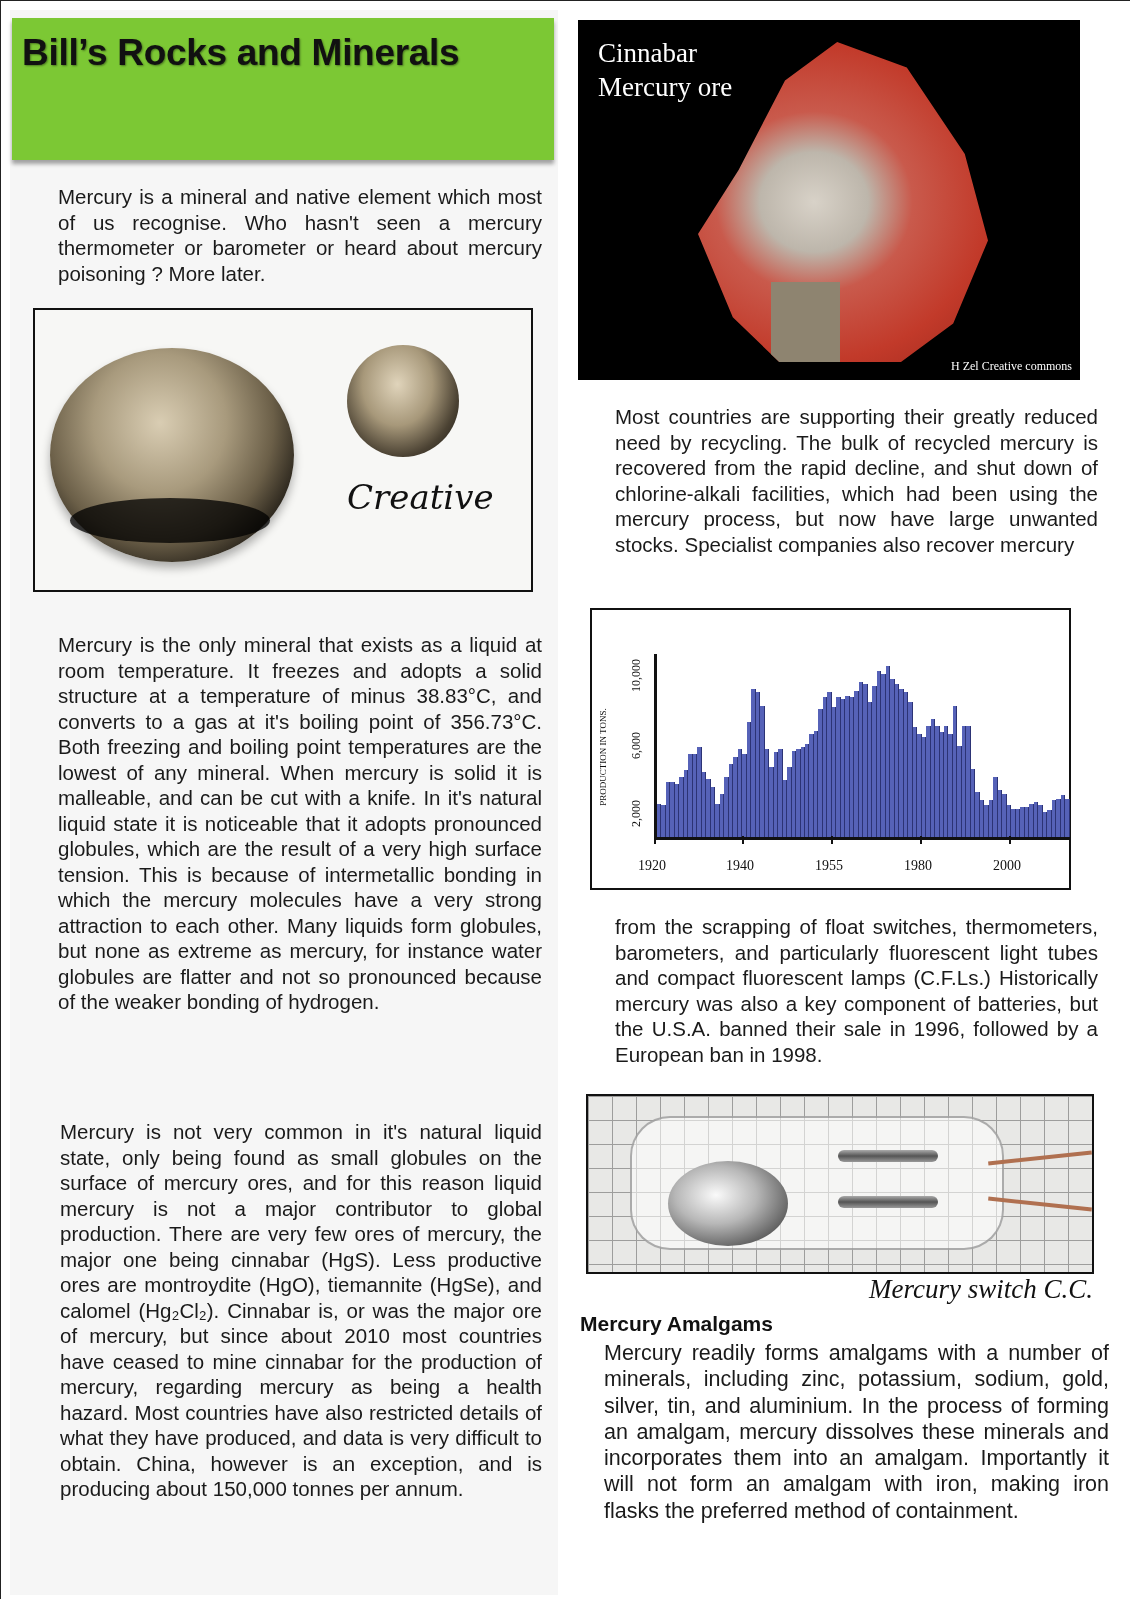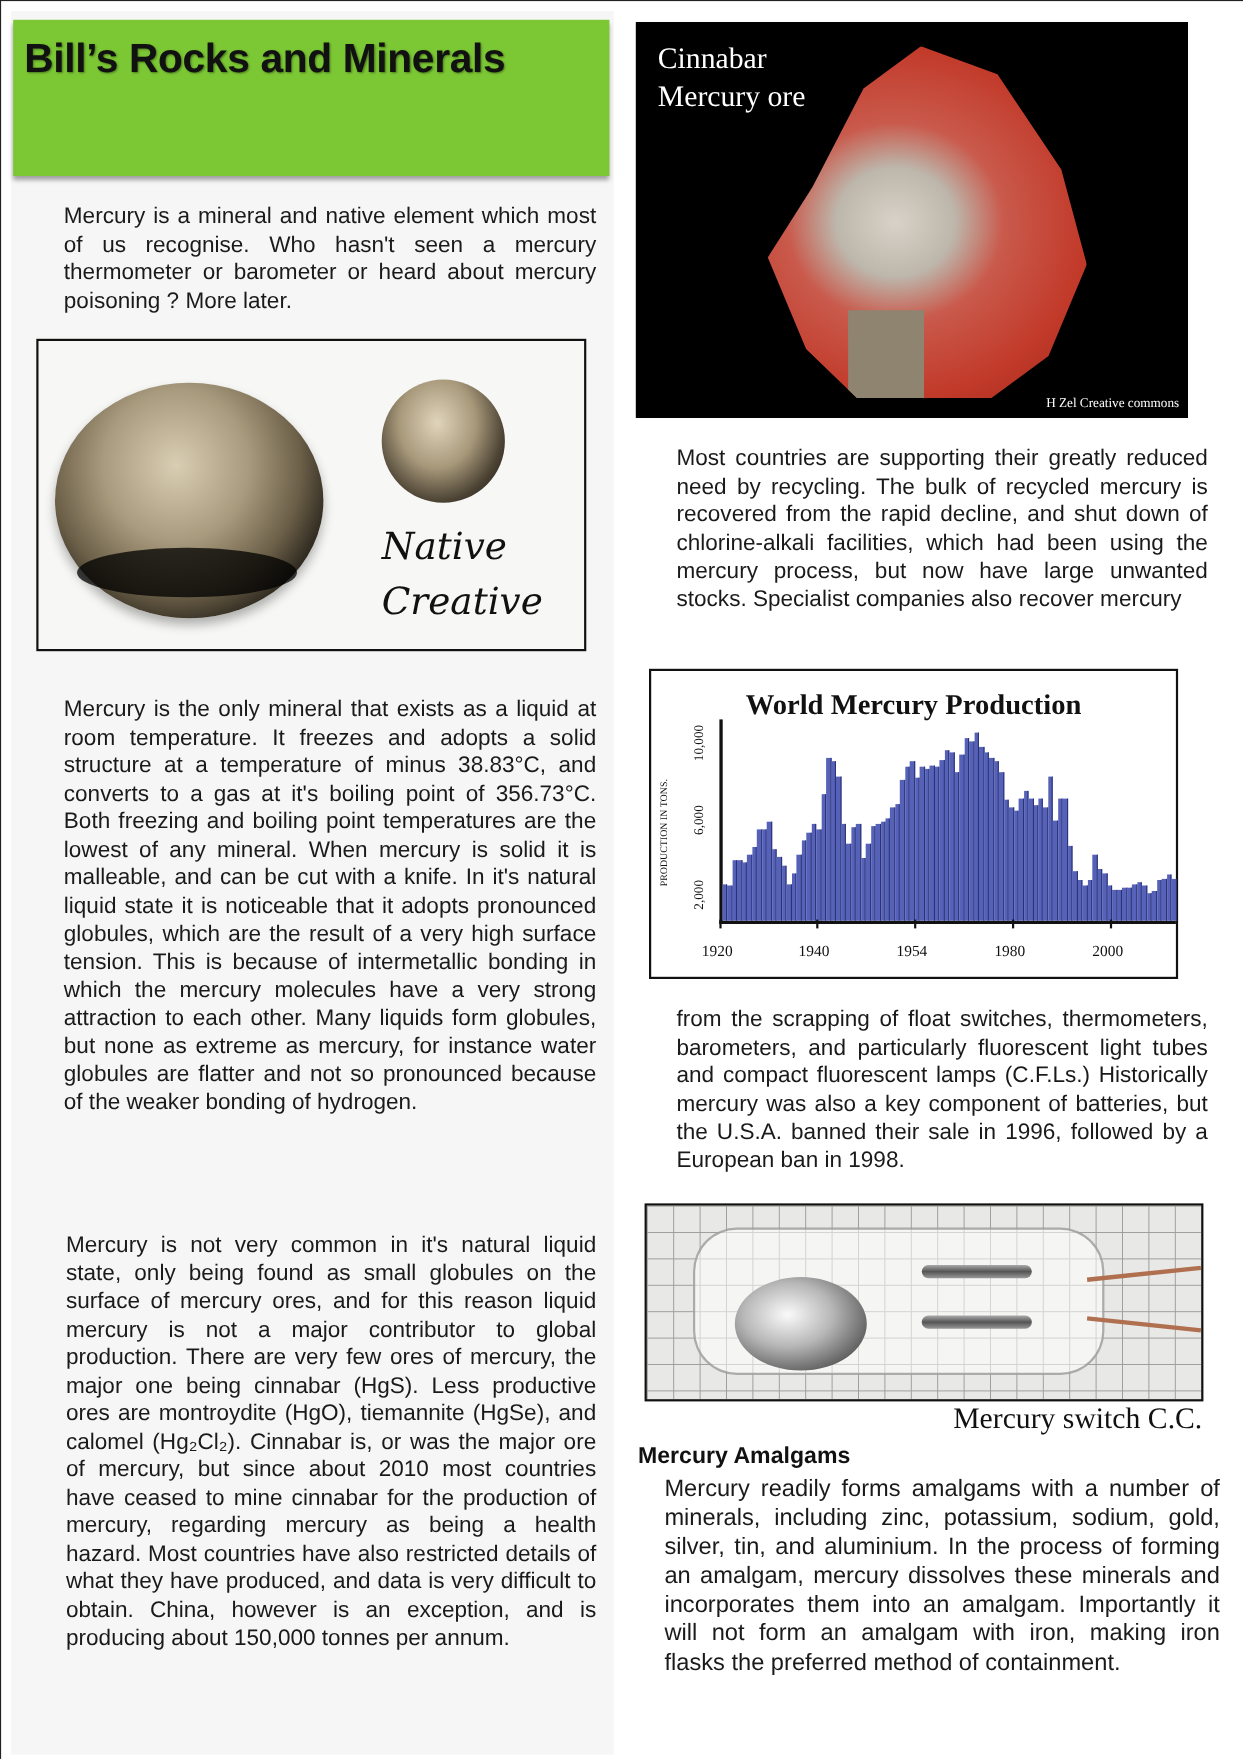--- a/index.html
+++ b/index.html
@@ -40,61 +40,59 @@
   .chart .xmark{position:absolute;top:226px;width:2px;height:8px;background:#111;}
   
   .sw{position:absolute;left:586px;top:1094px;width:504px;height:176px;background:#e8e8e6;}
   .sw .grid{position:absolute;inset:0;background-image:linear-gradient(#555 1px,transparent 1px),linear-gradient(90deg,#555 1px,transparent 1px);background-size:24px 24px;opacity:0.5;}
   .sw .tube{position:absolute;left:42px;top:20px;width:370px;height:130px;border-radius:40px;background:rgba(255,255,255,0.55);border:2px solid rgba(140,140,140,0.7);}
   .sw .blob{position:absolute;left:80px;top:65px;width:120px;height:85px;border-radius:50%;background:radial-gradient(ellipse at 40% 40%,#fafafa 0%,#b7b7b7 40%,#555 80%,#222 100%);}
   .sw .pin1,.sw .pin2{position:absolute;left:250px;width:100px;height:12px;background:linear-gradient(#aaa,#555,#999);border-radius:6px;}
   .sw .pin1{top:54px;} .sw .pin2{top:100px;}
   .sw .wire1,.sw .wire2{position:absolute;left:400px;width:104px;height:4px;background:#b07050;}
   .sw .wire1{top:60px;transform:rotate(-6deg);} .sw .wire2{top:106px;transform:rotate(6deg);}
-  .sw-cap{position:absolute;right:38px;top:1274px;font-family:"Liberation Serif",serif;font-size:27px;color:#111;}
+  .sw-cap{position:absolute;right:38px;top:1274px;font-family:"Liberation Serif",serif;font-style:italic;font-size:27px;color:#111;}
   .amal-h{position:absolute;left:580px;top:1312px;font-weight:bold;font-size:21px;color:#111;}
 </style>
 </head>
 <body>
 
 <div class="frame"></div>
 <div class="left-col"></div>
 
 <div class="banner">
   <div class="t1">Bill’s Rocks and Minerals</div>
 </div>
 
 <div class="para" style="left:34px;top:184px;width:484px;">Mercury is a mineral and native element which most of us recognise. Who hasn't seen a mercury thermometer or barometer or heard about mercury poisoning ?  More later.</div>
 
 <div class="imgbox nm">
   <div class="drop-big"></div>
   <div class="drop-small"></div>
   <div class="nm-label">
-    <div>Native</div>
     <div>Creative</div>
   </div>
 </div>
 
 <div class="para" style="left:34px;top:632px;width:484px;">Mercury is the only mineral that exists as a liquid at room temperature. It freezes and adopts a solid structure at a temperature of minus 38.83°C, and converts to a gas at it's boiling point of 356.73°C. Both freezing and boiling point temperatures are the lowest of any mineral. When mercury is solid it is malleable, and can be cut with a knife. In it's natural liquid state it is noticeable that it adopts pronounced globules, which are the result of a very high surface tension. This is because of intermetallic  bonding  in which the mercury molecules have a very strong attraction to each other. Many liquids form globules, but none as extreme as mercury, for instance water globules are flatter and not so pronounced because of the weaker bonding of hydrogen.</div>
 
 <div class="para" style="left:36px;top:1119px;width:482px;">Mercury is not very common in it's natural liquid state, only being found as small globules on the surface of mercury ores, and for this reason liquid mercury is not a major contributor to global production. There are very few ores of mercury, the major one being cinnabar (HgS). Less productive ores are montroydite (HgO), tiemannite (HgSe), and calomel (Hg₂Cl₂). Cinnabar is, or was the major ore of mercury, but since about 2010 most countries have ceased to mine cinnabar for the production of mercury, regarding mercury as being a health hazard. Most countries have also restricted details of what they have produced, and data is very difficult to obtain. China, however is an exception, and is producing about 150,000 tonnes per annum.</div>
 
 <div class="cin">
   <div class="rock"></div>
   <div class="lab">
     <div>Cinnabar</div>
     <div>Mercury ore</div>
   </div>
   <div class="credit">H Zel Creative commons</div>
 </div>
 
 <div class="para" style="left:591px;top:404px;width:483px;">Most countries are supporting their greatly reduced need by recycling. The bulk of recycled mercury is recovered from the rapid decline, and shut down of chlorine-alkali facilities, which had been using the mercury process, but now have large unwanted stocks. Specialist companies also recover mercury</div>
 
 <div class="chart">
-  <div class="ctitle">World Mercury Production</div>
   <div class="ylabel">PRODUCTION IN TONS.</div>
   <div class="ytick" style="top:196px;">2,000</div>
   <div class="ytick" style="top:128px;">6,000</div>
   <div class="ytick" style="top:58px;">10,000</div>
   <div class="plot">
     <div class="bars" id="bars">
         <div class="bar" title="1920: 2000" style="height: 18.1818%;"></div>
         <div class="bar" title="1921: 1900" style="height: 17.2727%;"></div>
         <div class="bar" title="1922: 3300" style="height: 30%;"></div>
         <div class="bar" title="1923: 3300" style="height: 30%;"></div>
@@ -188,21 +186,21 @@
         <div class="bar" title="2011: 2300" style="height: 20.9091%;"></div>
       </div>
   </div>
   <div class="xmark" style="left:62px;"></div>
   <div class="xmark" style="left:150px;"></div>
   <div class="xmark" style="left:239px;"></div>
   <div class="xmark" style="left:328px;"></div>
   <div class="xmark" style="left:417px;"></div>
   <div class="xtick" style="left:46px;">1920</div>
   <div class="xtick" style="left:134px;">1940</div>
-  <div class="xtick" style="left:223px;">1954</div>
+  <div class="xtick" style="left:223px;">1955</div>
   <div class="xtick" style="left:312px;">1980</div>
   <div class="xtick" style="left:401px;">2000</div>
 </div>
 
 <div class="para" style="left:591px;top:914px;width:483px;">from the scrapping of float switches, thermometers, barometers, and particularly fluorescent light tubes and compact fluorescent lamps (C.F.Ls.) Historically mercury was also a key component of batteries, but the U.S.A. banned their sale in 1996, followed by a European ban in 1998.</div>
 
 <div class="imgbox sw">
   <div class="grid"></div>
   <div class="tube"></div>
   <div class="blob"></div>

